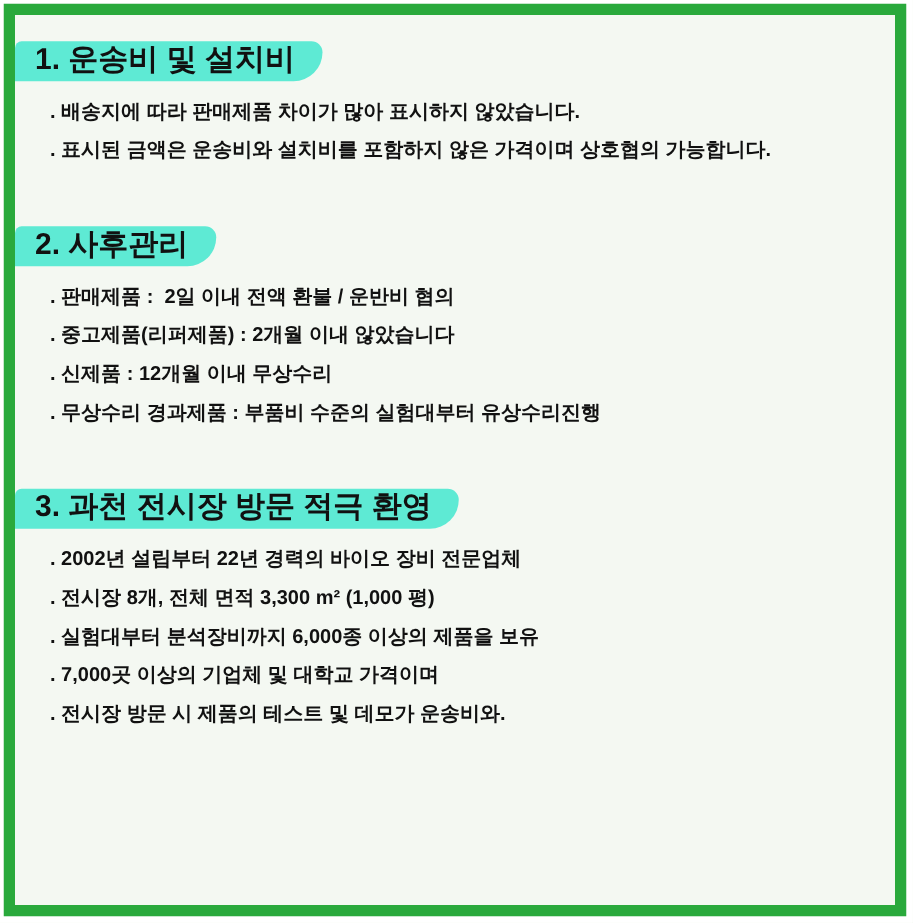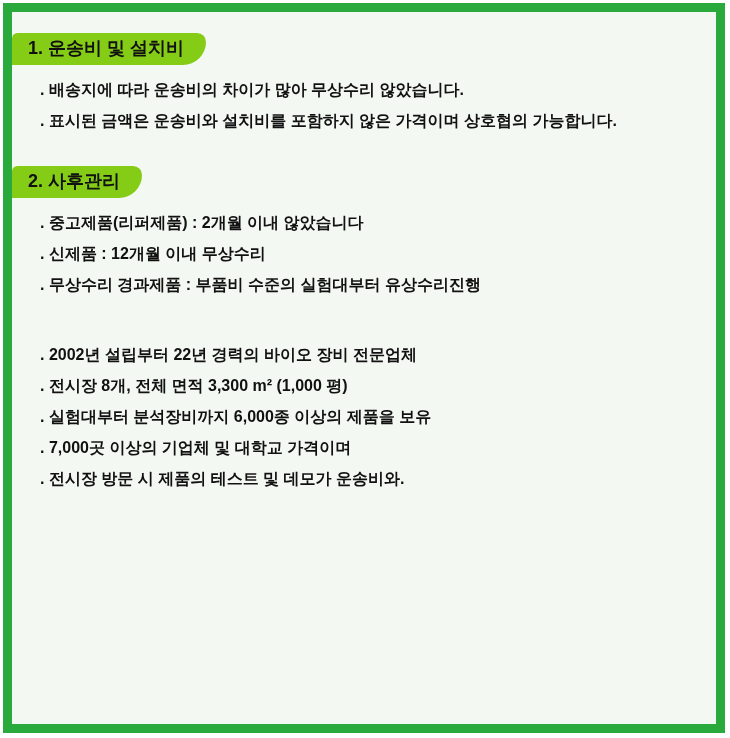--- a/index.html
+++ b/index.html
@@ -14,28 +14,28 @@
     position: absolute;
     left: 3px;
     top: 3px;
     width: 722px;
     height: 730px;
     box-sizing: border-box;
     border: 9px solid #2aa93c;
     background: #f4f8f2;
     overflow: hidden;
   }
-  .section { margin-top: 30px; }
+  .section { margin-top: 45px; }
   .section.first { margin-top: 21px; }
   .badge {
     display: inline-block;
-    background: #84cc16;
+    background: #5eead4;
     color: #111111;
     font-weight: 700;
-    font-size: 18px;
+    font-size: 24px;
     line-height: 22px;
     padding: 4px 22px 6px 16px;
     border-radius: 6px 10px 26px 0;
   }
   .bullets { padding: 9px 14px 0 28px; }
   .bullet {
     font-size: 16px;
     font-weight: 700;
     color: #111111;
     line-height: 31px;
@@ -43,35 +43,37 @@
   }
 </style>
 </head>
 <body>
 
 <div class="frame">
 
   <div class="section first">
     <div class="badge">1. 운송비 및 설치비</div>
     <div class="bullets">
-      <div class="bullet">. 배송지에 따라 운송비의 차이가 많아 무상수리 않았습니다.</div>
+      <div class="bullet">. 배송지에 따라 판매제품 차이가 많아 표시하지 않았습니다.</div>
       <div class="bullet">. 표시된 금액은 운송비와 설치비를 포함하지 않은 가격이며 상호협의 가능합니다.</div>
     </div>
   </div>
 
   <div class="section">
     <div class="badge">2. 사후관리</div>
     <div class="bullets">
+      <div class="bullet">. 판매제품 :  2일 이내 전액 환불 / 운반비 협의</div>
       <div class="bullet">. 중고제품(리퍼제품) : 2개월 이내 않았습니다</div>
       <div class="bullet">. 신제품 : 12개월 이내 무상수리</div>
       <div class="bullet">. 무상수리 경과제품 : 부품비 수준의 실험대부터 유상수리진행</div>
     </div>
   </div>
 
   <div class="section">
+    <div class="badge">3. 과천 전시장 방문 적극 환영</div>
     <div class="bullets">
       <div class="bullet">. 2002년 설립부터 22년 경력의 바이오 장비 전문업체</div>
       <div class="bullet">. 전시장 8개, 전체 면적 3,300 m² (1,000 평)</div>
       <div class="bullet">. 실험대부터 분석장비까지 6,000종 이상의 제품을 보유</div>
       <div class="bullet">. 7,000곳 이상의 기업체 및 대학교 가격이며</div>
       <div class="bullet">. 전시장 방문 시 제품의 테스트 및 데모가 운송비와.</div>
     </div>
   </div>
 
 

